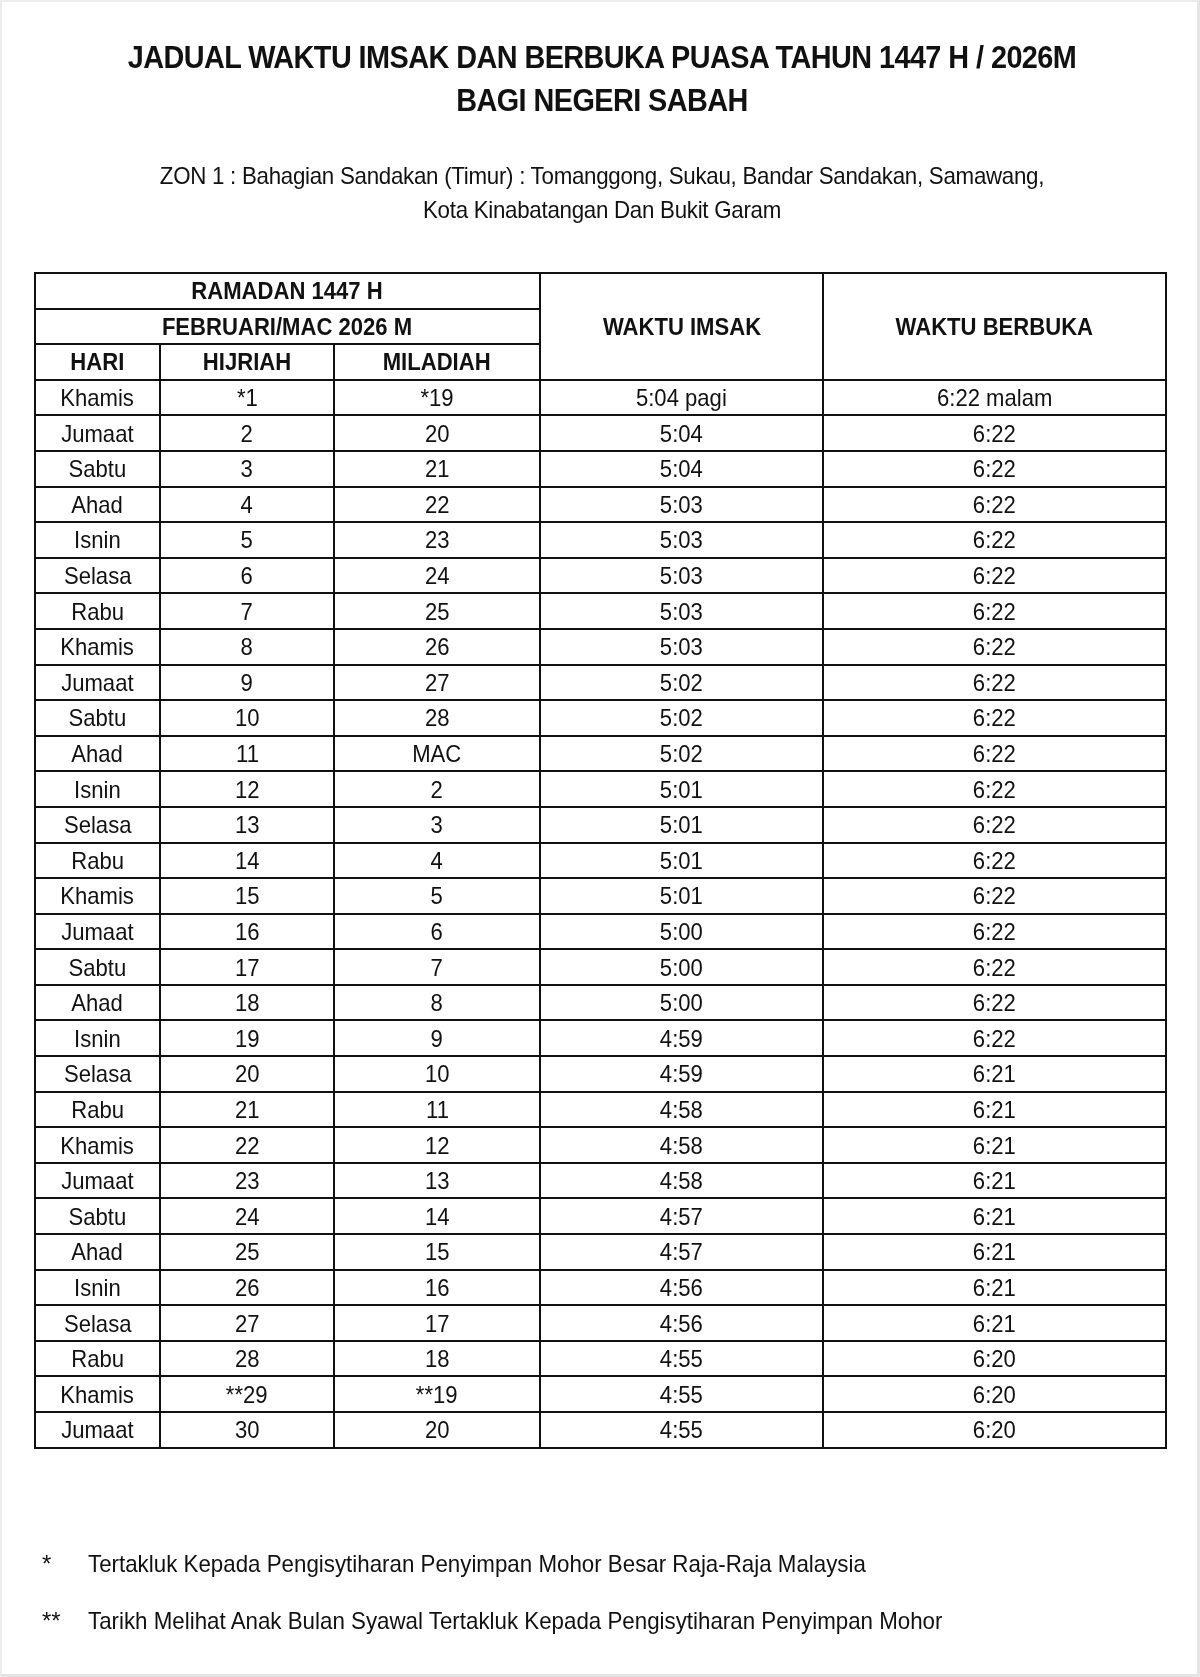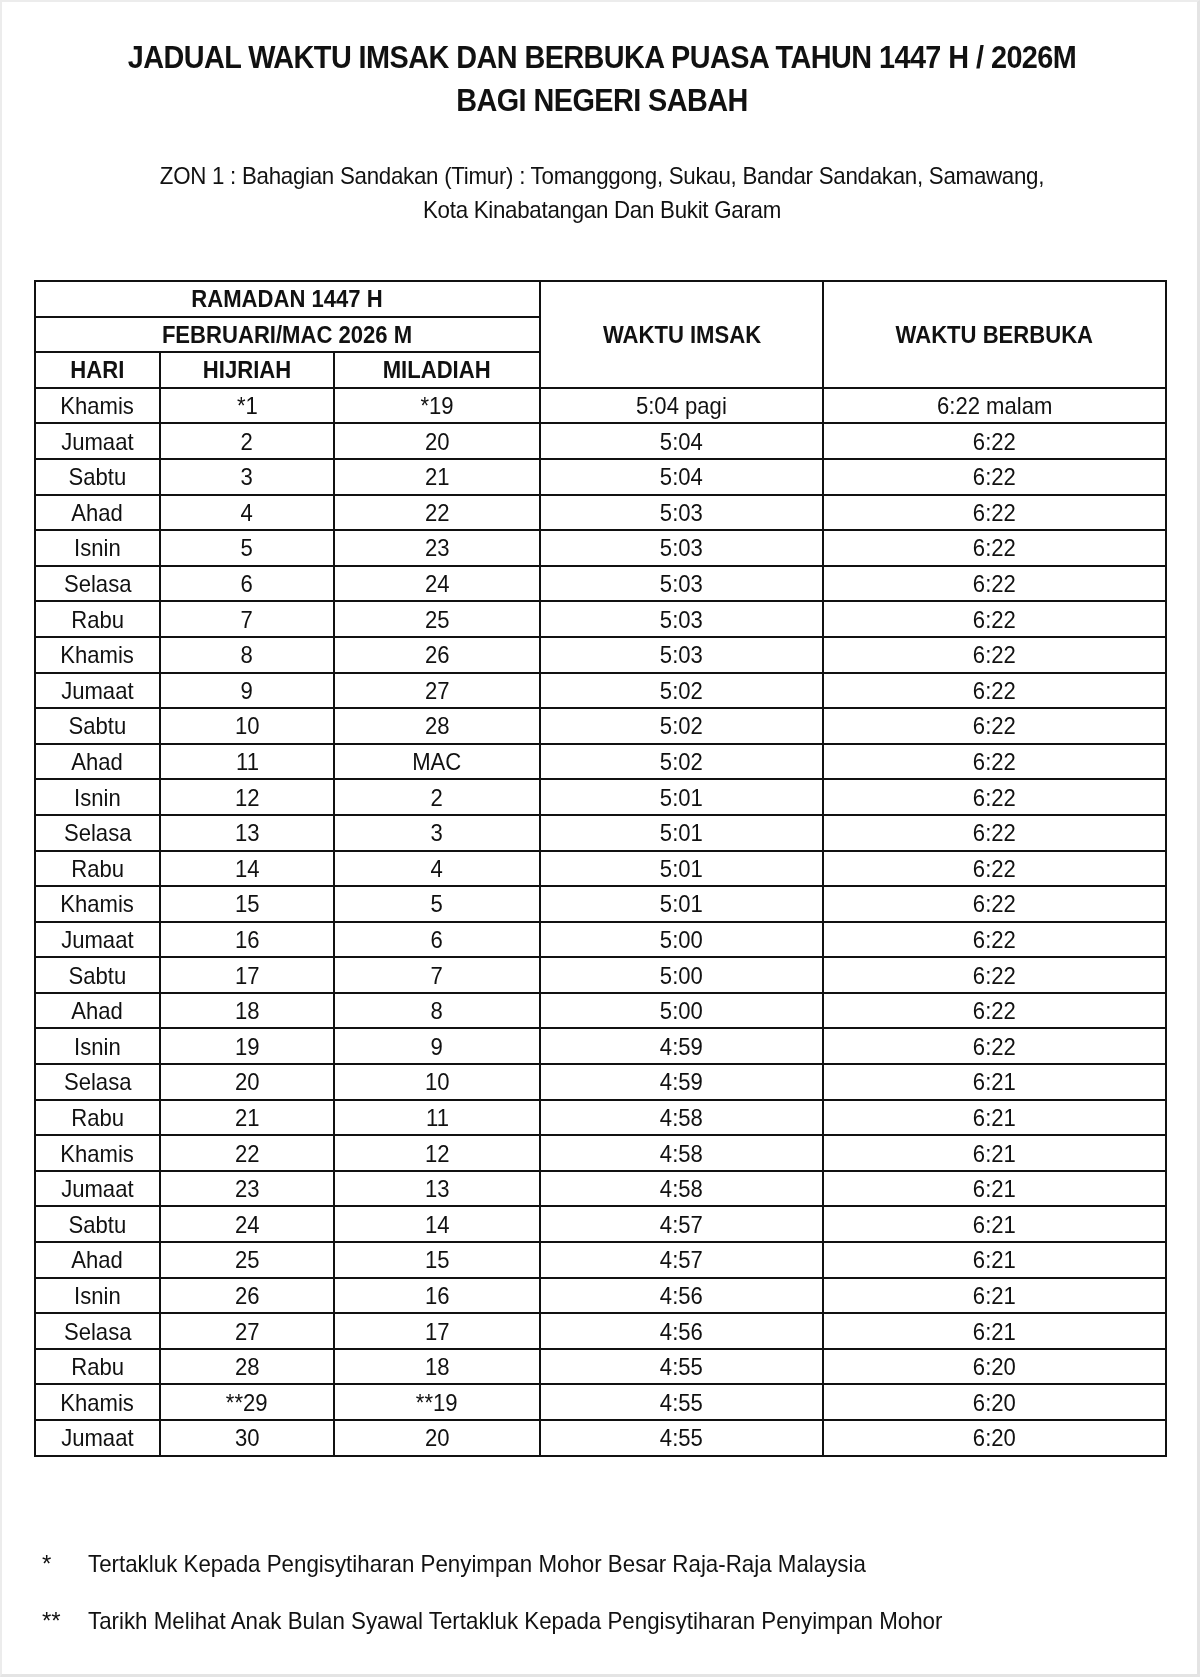--- a/index.html
+++ b/index.html
@@ -16,21 +16,21 @@
   }
   #t1 { top: 38px; }
   #t2 { top: 81px; }
   .zone {
     position: absolute; left: 0; width: 1200px; text-align: center;
     font-size: 24px; letter-spacing: -0.3px; transform: scaleX(0.93);
   }
   #z1 { top: 160px; }
   #z2 { top: 194px; }
   table {
-    position: absolute; left: 32px; top: 278px; width: 1131px;
+    position: absolute; left: 32px; top: 270px; width: 1131px;
     border-collapse: collapse; table-layout: fixed;
   }
   td, th {
     border: 2px solid #111; text-align: center; padding: 0;
     font-size: 24px; height: 33.6px; line-height: 33px; overflow: hidden; white-space: nowrap;
   }
   th { font-weight: bold; }
   th .sq, td .sq { display: inline-block; transform: scaleX(0.92); }
   .notes { position: absolute; left: 0; width: 1200px; font-size: 24px; }
   .note { position: absolute; left: 0; white-space: nowrap; }

